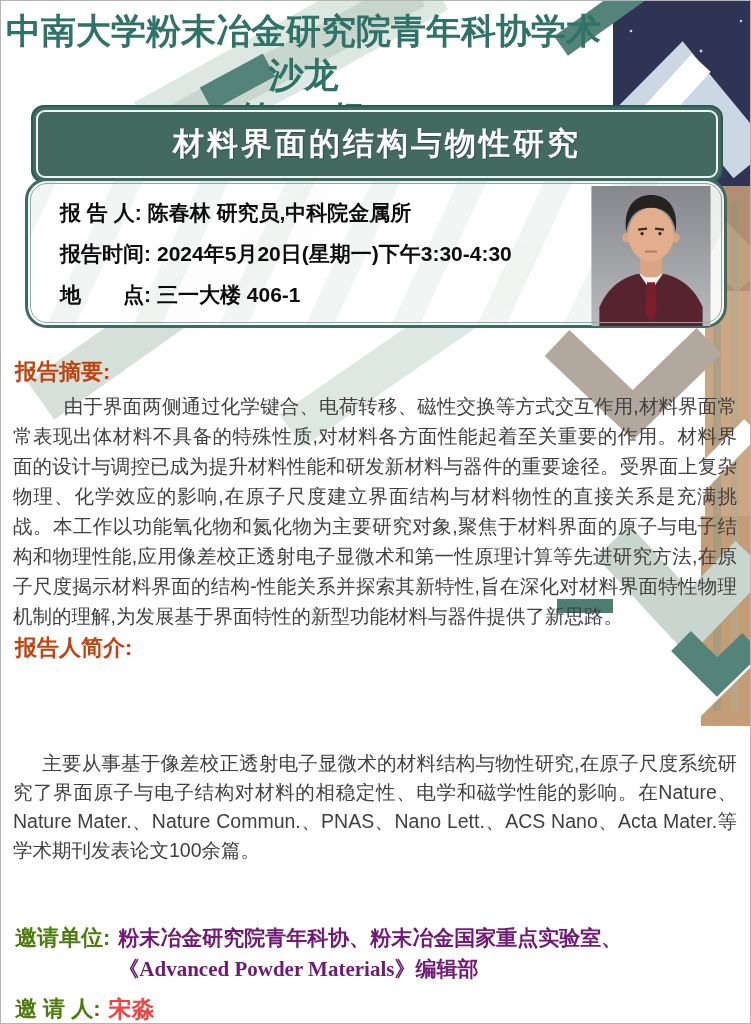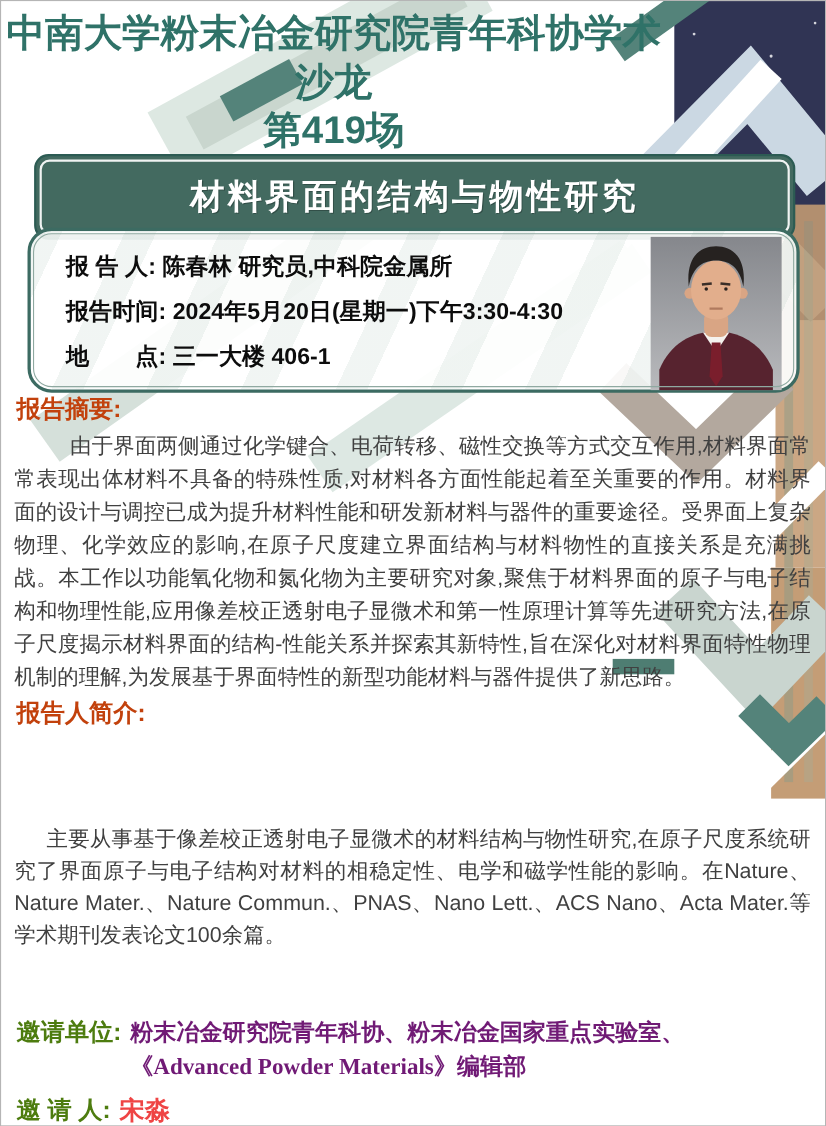--- a/index.html
+++ b/index.html
@@ -17,32 +17,32 @@
     color:#2F7268;font-weight:700;line-height:1.25;}
   .t1{font-size:35px;}
   .t2{font-size:35px;}
 
   
   .seminar-box{
     position:absolute;left:30px;top:104px;width:692px;height:78px;
     background:linear-gradient(135deg,#477065 0 40%,#3f6a5f 40% 70%,#47706 70%),#436A60;
     background-color:#436A60;
     border:2px solid #2C5B53;border-radius:13px;box-sizing:border-box;
-    display:flex;align-items:center;justify-content:center;margin-top:35px;
+    display:flex;align-items:center;justify-content:center;
   }
   .seminar-box::after{
     content:"";position:absolute;left:3px;top:3px;right:3px;bottom:3px;
     border:2px solid rgba(255,255,255,.92);border-radius:9px;pointer-events:none;
   }
   .seminar-title{color:#ffffff;font-size:31px;font-weight:700;letter-spacing:3px;
     text-shadow:1px 1px 0 rgba(0,0,0,.25);}
 
   
   .info-box{
-    position:absolute;left:24px;top:206px;width:702px;height:150px;
+    position:absolute;left:24px;top:177px;width:702px;height:150px;
     border:3px solid #3C6B62;border-radius:22px;box-sizing:border-box;
     background:
       repeating-linear-gradient(115deg,rgba(168,194,183,.16) 0 26px,rgba(255,255,255,0) 26px 78px),
       rgba(255,255,255,.92);
   }
   .info-box::after{
     content:"";position:absolute;left:2px;top:2px;right:2px;bottom:2px;
     border:1px solid #8FA9A1;border-radius:17px;pointer-events:none;
   }
   .info-rows{position:absolute;left:32px;top:18px;width:540px;

